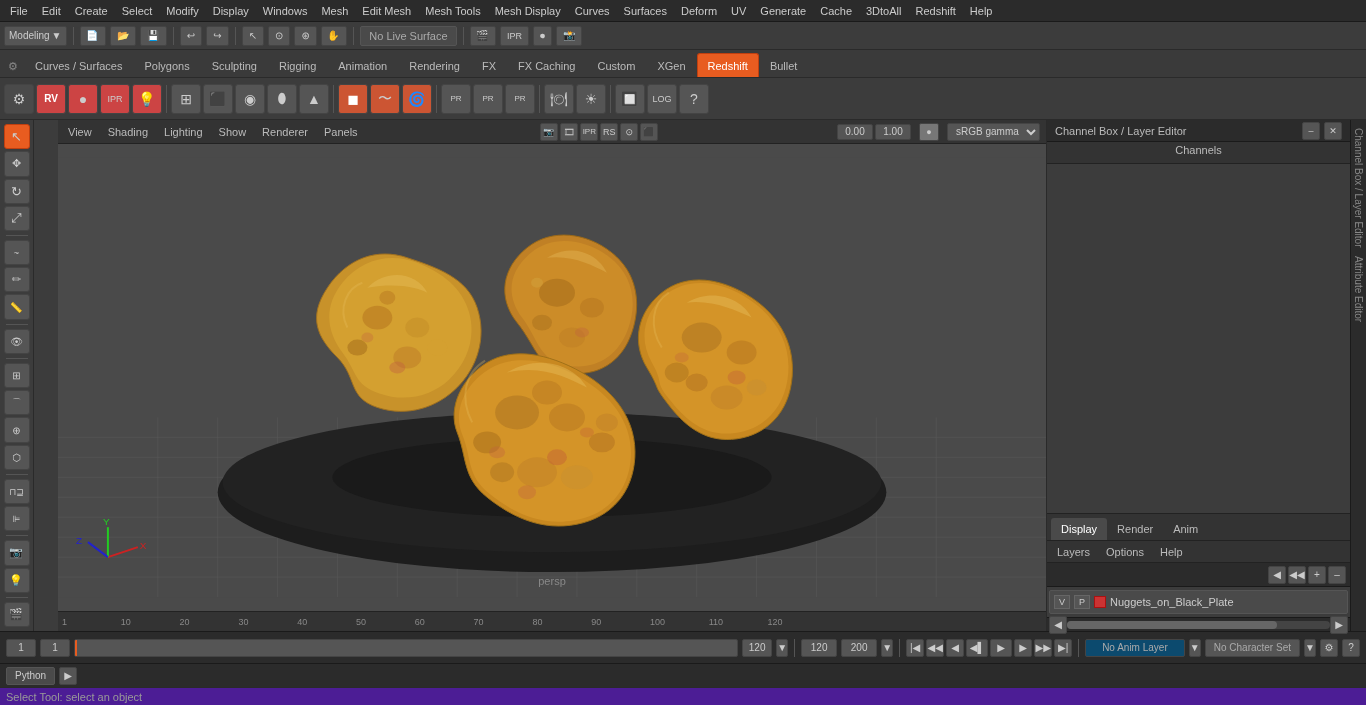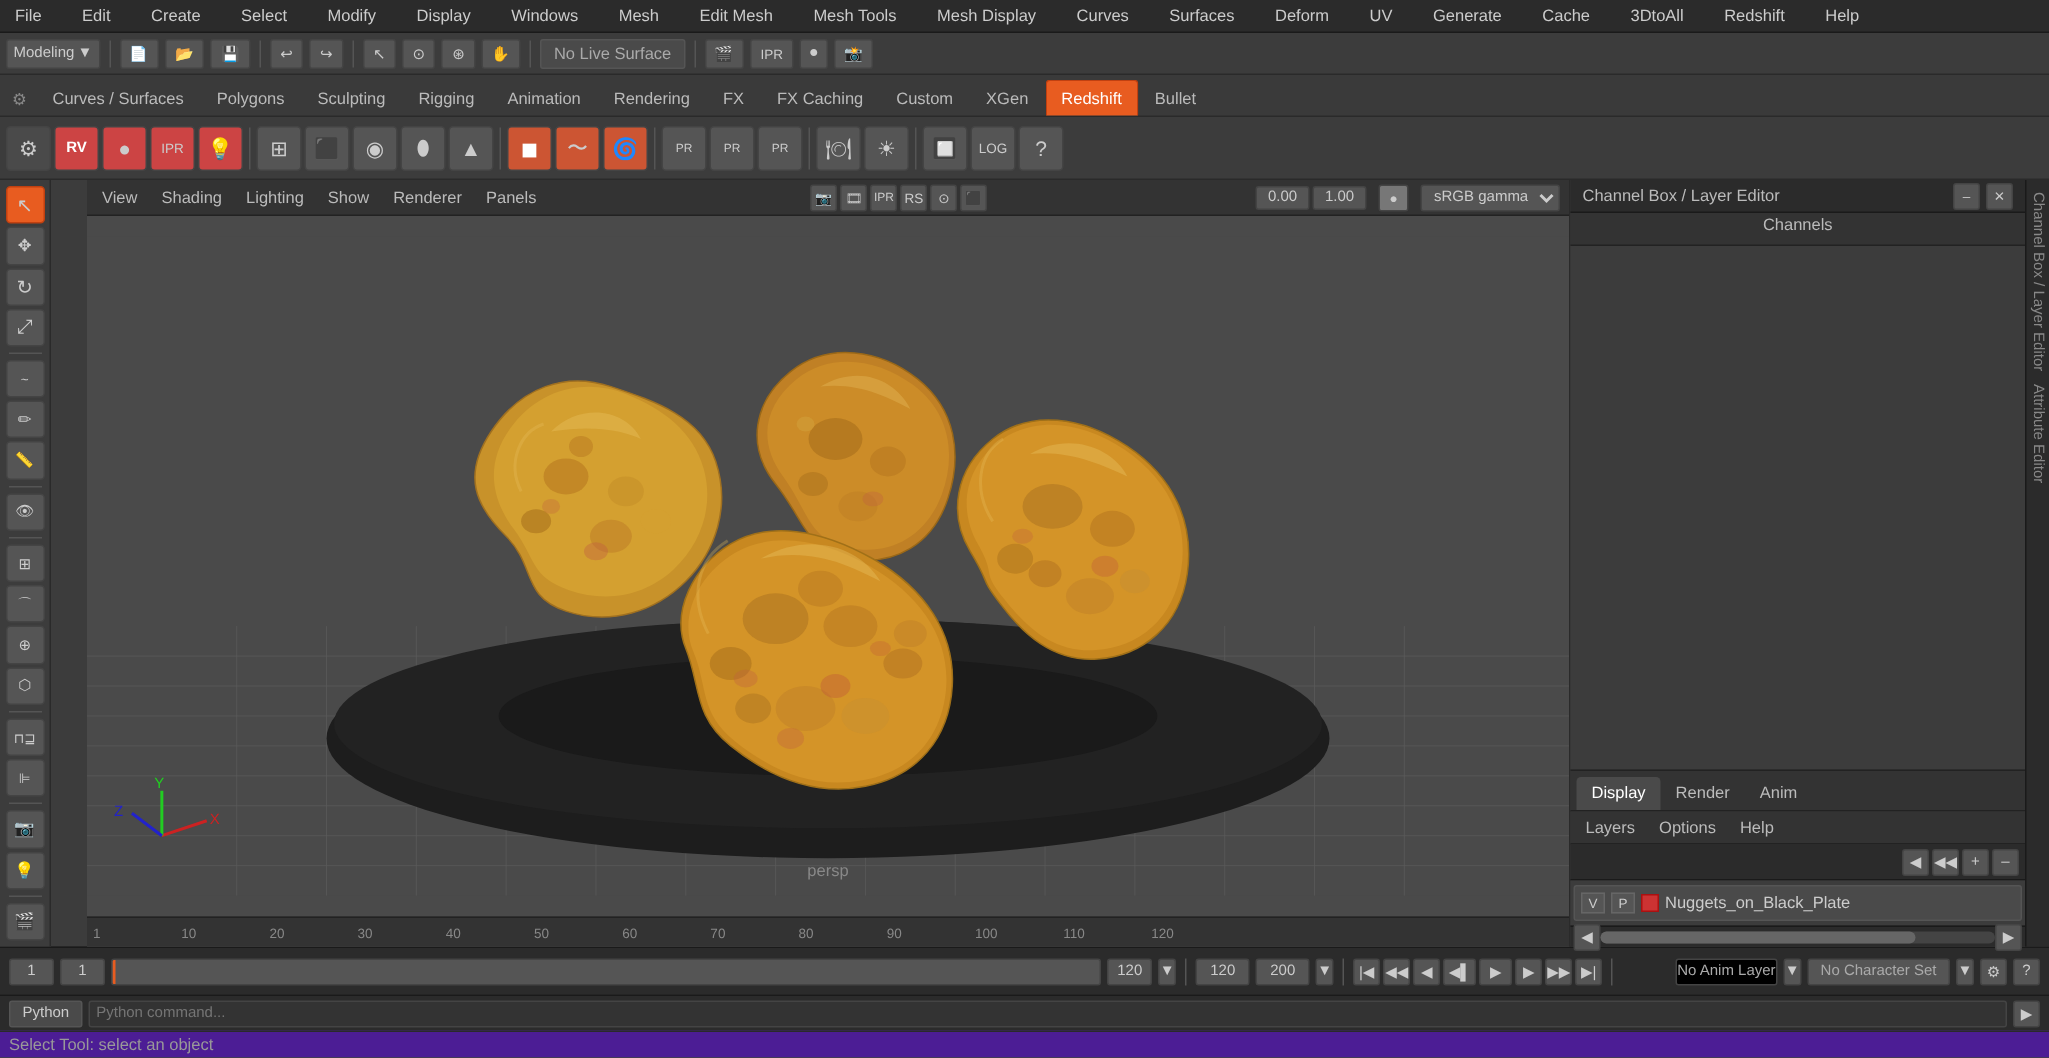--- a/index.html
+++ b/index.html
@@ -5,21 +5,21 @@
     * { margin: 0; padding: 0; box-sizing: border-box; }
     body { width: 1366px; height: 705px; background: #3c3c3c; font-family: Arial, sans-serif; font-size: 11px; color: #ccc; overflow: hidden; }
 
     
     #menu-bar {
       height: 22px;
       background: #2b2b2b;
       display: flex;
       align-items: center;
       padding: 0 4px;
-      gap: 15px;
+      gap: 2px;
       border-bottom: 1px solid #1a1a1a;
     }
     .menu-item {
       padding: 2px 6px;
       cursor: pointer;
       font-size: 11px;
       color: #ccc;
       border-radius: 2px;
     }
 
@@ -390,24 +390,24 @@
       background: #555; border: 1px solid #444;
       color: #ccc; font-size: 10px;
       display: flex; align-items: center; justify-content: center;
       cursor: pointer; border-radius: 2px;
     }
     .tl-playback {
       display: flex; align-items: center; gap: 2px;
     }
     .tl-sep { width: 1px; height: 18px; background: #555; margin: 0 2px; }
     .tl-anim-layer {
-      height: 18px; padding: 0 0;
-      background: #000000; border: 1px solid #444;
+      height: 18px; padding: 0 16px;
+      background: #0c4a6e; border: 1px solid #444;
       color: #aaa; font-size: 10px;
-      display: flex; align-items: center; border-radius: 2px; margin-left: 36px;
+      display: flex; align-items: center; border-radius: 2px;
     }
     .tl-char-set {
       height: 18px; padding: 0 8px;
       background: #555; border: 1px solid #444;
       color: #aaa; font-size: 10px;
       display: flex; align-items: center; border-radius: 2px;
     }
 
     
     #python-bar {
@@ -861,19 +861,18 @@
   <div class="tl-anim-layer">No Anim Layer</div>
   <div class="tl-btn" style="width:12px;">▼</div>
   <div class="tl-char-set">No Character Set</div>
   <div class="tl-btn" style="width:12px;">▼</div>
   <div class="tl-btn">⚙</div>
   <div class="tl-btn">?</div>
 </div>
 
 <div id="python-bar">
   <div class="python-tab">Python</div>
-  <input type="text" id="python-input" placeholder="Python command..." style="">
   <div class="tl-btn">▶</div>
 </div>
 
 <div id="select-bar">
   <span>Select Tool: select an object</span>
 </div>
 
 </body></html>

